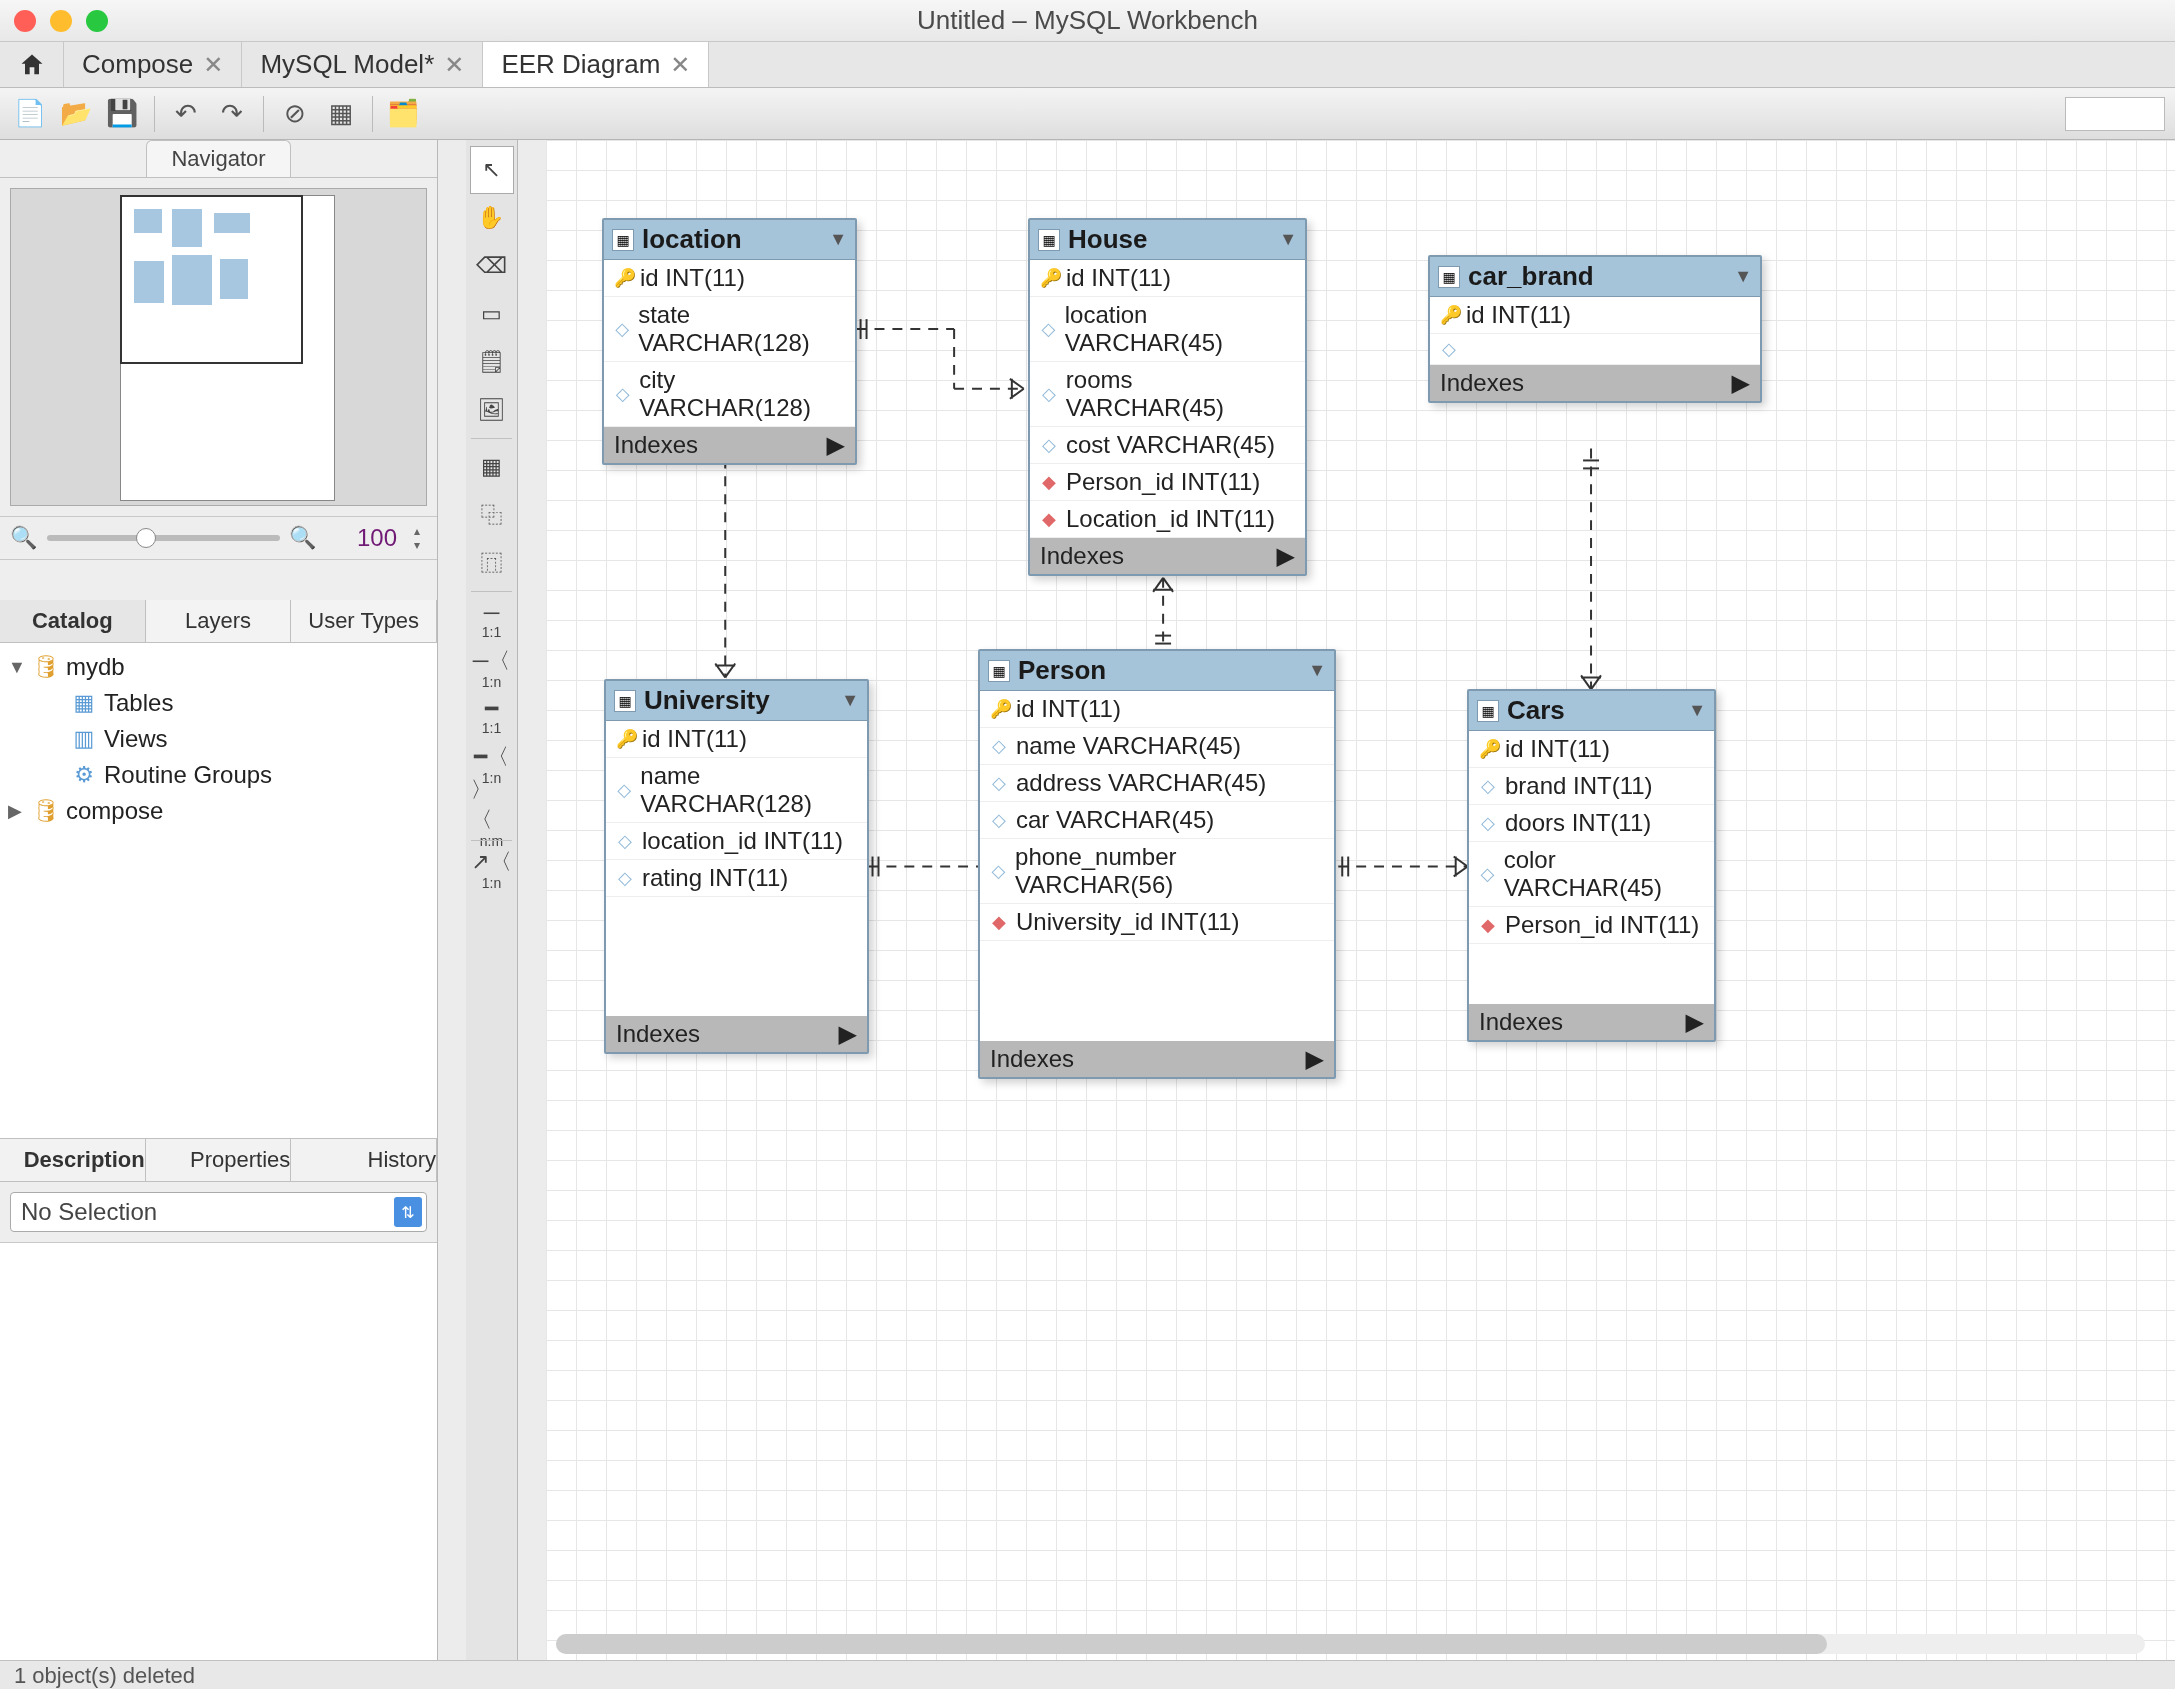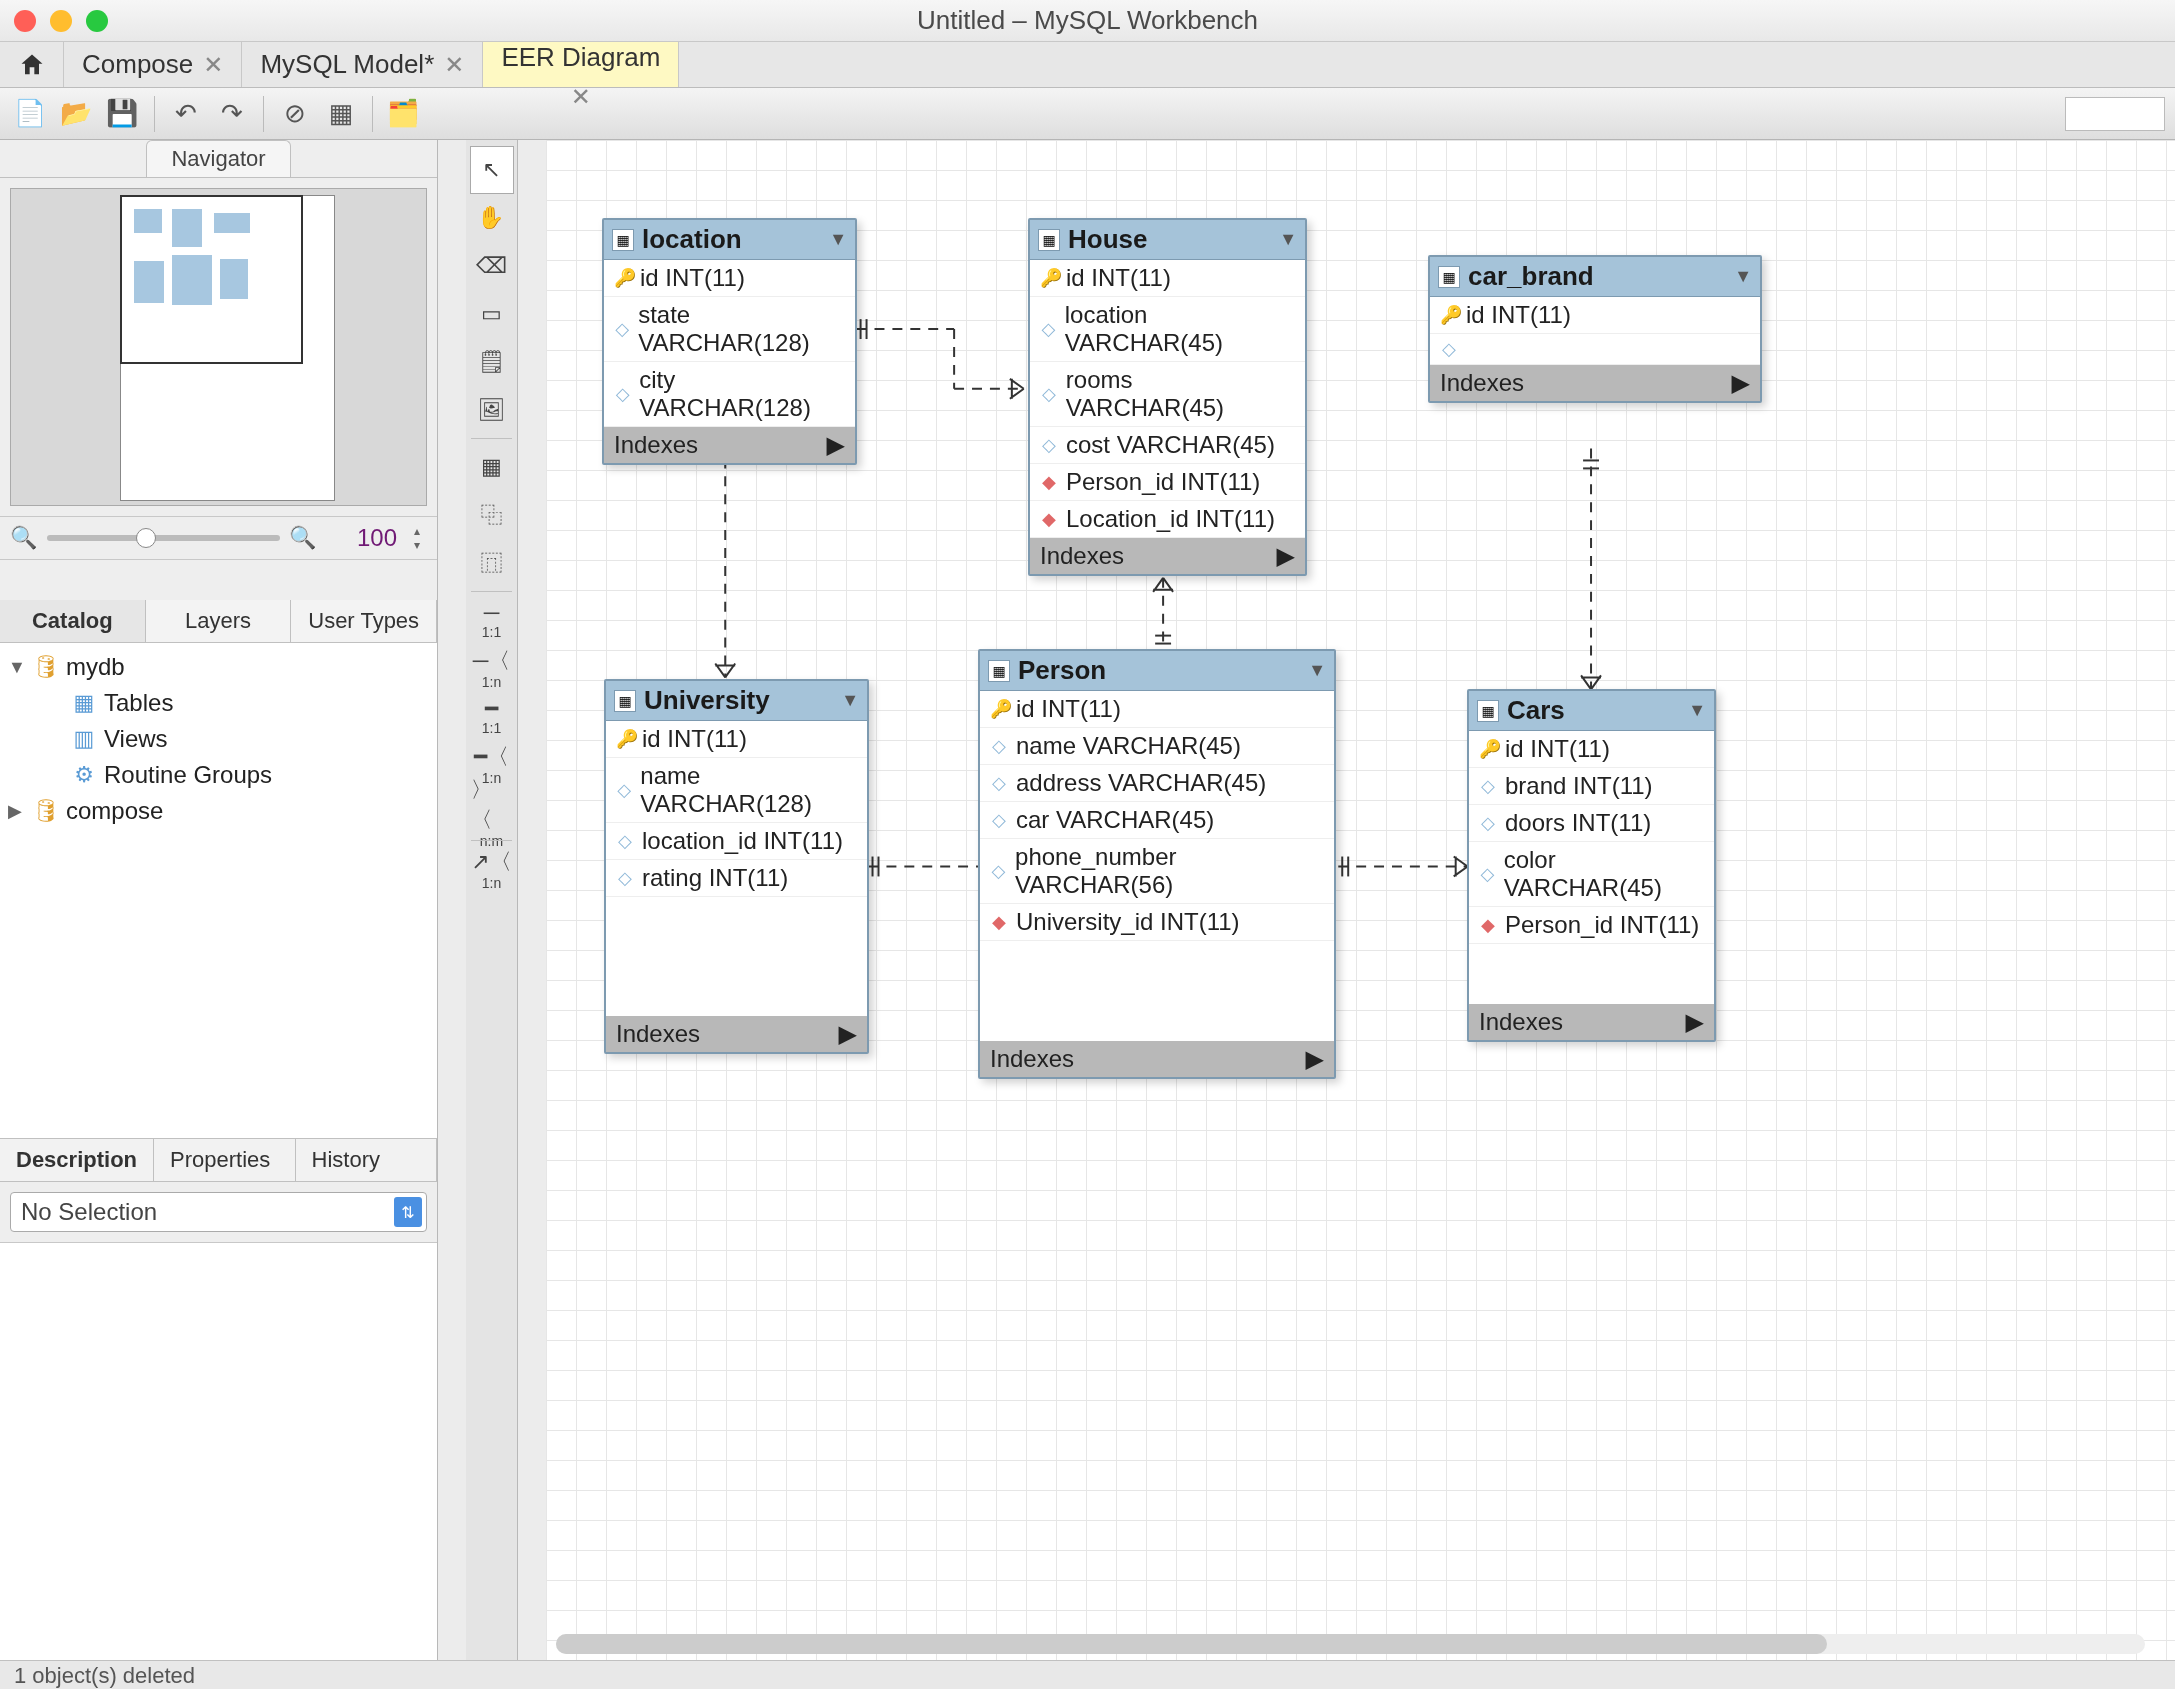--- a/index.html
+++ b/index.html
@@ -9,21 +9,21 @@
 .titlebar { height: 42px; background: linear-gradient(#f6f6f6,#e8e8e8); display:flex; align-items:center; padding:0 14px; border-bottom:1px solid #c8c8c8; position:relative; }
 .traffic { display:flex; gap:14px; }
 .dot { width:22px; height:22px; border-radius:50%; }
 .dot.red{background:#ff5f57;} .dot.yellow{background:#ffbd2e;} .dot.green{background:#28c940;}
 .title { position:absolute; left:50%; transform:translateX(-50%); font-size:26px; color:#4a4a4a; }
 
 
 .tabbar { height:46px; background:#e7e7e7; display:flex; align-items:stretch; border-bottom:1px solid #bcbcbc; }
 .home-icon { width:64px; display:flex; align-items:center; justify-content:center; font-size:32px; color:#333; border-right:1px solid #c8c8c8; }
 .tab { display:flex; align-items:center; padding:0 18px; border-right:1px solid #c8c8c8; font-size:26px; color:#333; background:#e7e7e7; gap:10px; }
-.tab.active { background:#fef9c3;flex-direction:column; }
+.tab.active { background:#ffffff; }
 .tab-close { color:#888; font-size:24px; }
 
 
 .toolbar { height:52px; background:linear-gradient(#f4f4f4,#dedede); border-bottom:1px solid #b5b5b5; display:flex; align-items:center; padding:0 10px; gap:4px; }
 .tb-btn { width:42px; height:38px; display:flex; align-items:center; justify-content:center; border:1px solid transparent; border-radius:4px; font-size:26px; color:#555; }
 .tb-sep { width:1px; height:36px; background:#bbb; margin:0 6px; }
 .tb-search { margin-left:auto; width:100px; height:34px; background:#fff; border:1px solid #bbb; }
 
 
 .main { display:flex; height: calc(100% - 42px - 46px - 52px - 30px); gap: 28px; }
@@ -52,21 +52,21 @@
 
 .tree { flex:1; background:#fff; padding:6px 8px; font-size:24px; color:#222; overflow:auto; }
 .tree-row { display:flex; align-items:center; gap:6px; padding:4px 0; }
 .tree-arrow { width:18px; color:#666; font-size:18px; }
 .tree-icon { width:28px; text-align:center; font-size:22px; }
 .db-icon { color:#e0a030; }
 .tbl-icon { color:#5a9bd5; }
 .tree-indent-2 { padding-left:62px; }
 
 .bottom-tabs { display:flex; border-top:1px solid #c0c0c0; border-bottom:1px solid #c0c0c0; }
-.b-tab { flex:1; text-align:left; padding:8px 16px; font-size:22px; color:#333; border-right:1px solid #c0c0c0; background:#f2f2f2; }
+.b-tab { flex:1; text-align:right; padding:8px 0; font-size:22px; color:#333; border-right:1px solid #c0c0c0; background:#f2f2f2; }
 .b-tab.active { font-weight:600; }
 .select-row { padding:10px; }
 .select-box { width:100%; height:40px; background:#fff; border:1px solid #aaa; border-radius:4px; display:flex; align-items:center; padding:0 10px; font-size:24px; color:#444; position:relative; }
 .select-caret { position:absolute; right:4px; top:4px; bottom:4px; width:28px; background:#4a90e2; border-radius:3px; color:#fff; display:flex; align-items:center; justify-content:center; font-size:16px; }
 .desc-area { flex:0 0 418px; background:#fff; border-top:1px solid #c8c8c8; }
 
 
 .toolcol { width:52px; background:#e4e4e4; border-right:1px solid #b8b8b8; display:flex; flex-direction:column; align-items:center; padding-top:6px; gap:0; }
 .tc-btn { width:44px; height:48px; display:flex; align-items:center; justify-content:center; font-size:22px; color:#444; flex-direction:column; border:1px solid transparent; }
 .tc-btn.active { background:#fff; border:1px solid #aaa; }

